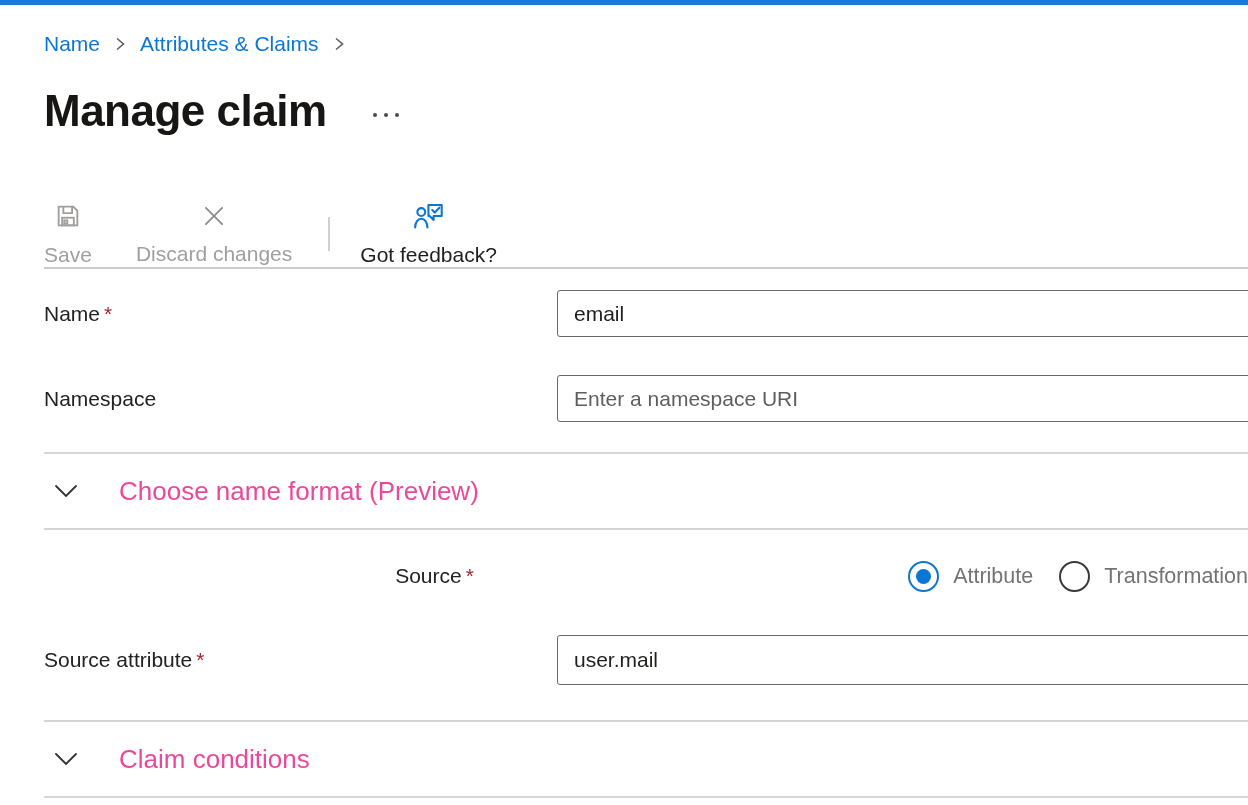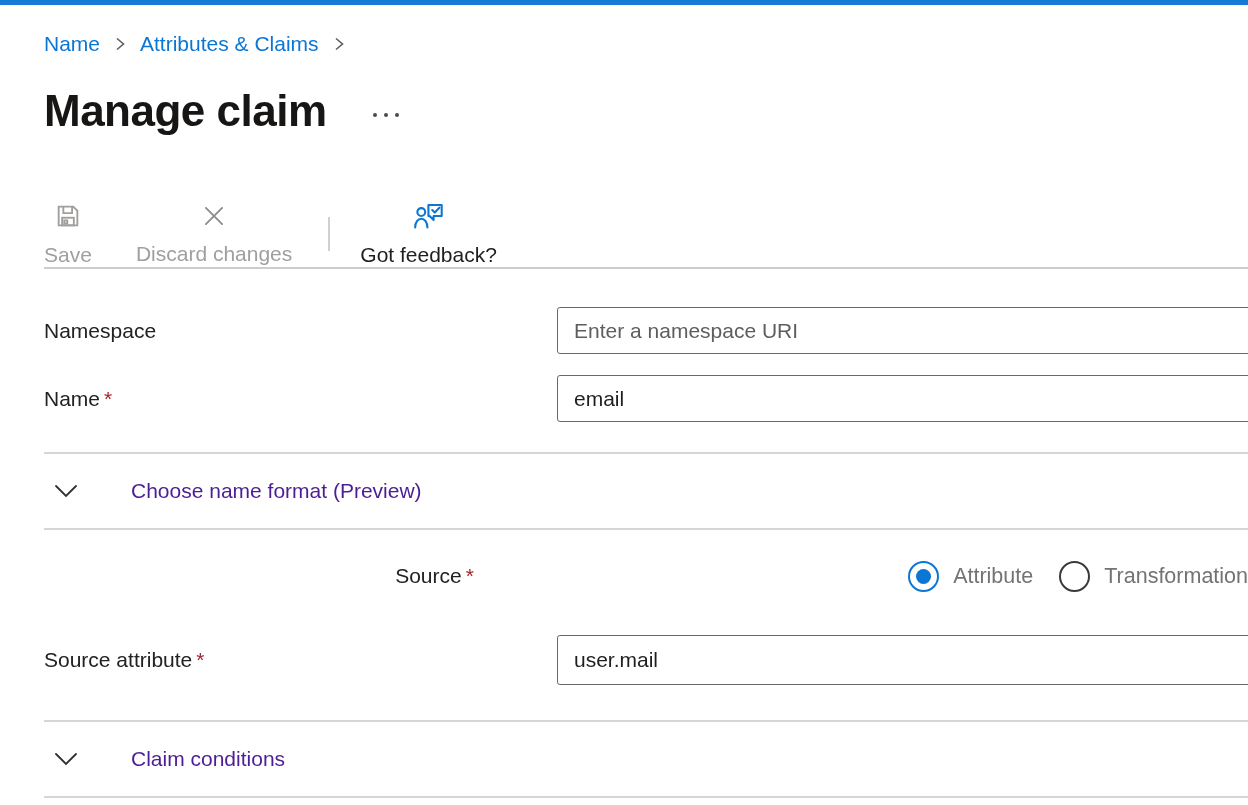--- a/index.html
+++ b/index.html
@@ -56,21 +56,21 @@
   .row-name { margin-top: 21px; height: 47px; }
   .row-namespace { margin-top: 38px; height: 47px; }
   .div-after-namespace { margin-top: 30px; }
   .row-source { margin-top: 23px; height: 46px; justify-content: flex-end; }
   .row-source-attr { margin-top: 36px; height: 50px; }
   .div-after-source-attr { margin-top: 35px; }
 
   
   .section-row { height: 74px; display: flex; align-items: center; cursor: pointer; }
   .section-chev { margin-left: 10px; display: inline-flex; align-items: center; }
-  .section-label { margin-left: 53px; font-size: 21px; color: #4c1d95; }
+  .section-label { margin-left: 41px; font-size: 26px; color: #ec4899; }
 
   
   .radio-group { display: flex; align-items: center; }
   .radio-option { display: inline-flex; align-items: center; cursor: pointer; }
   .radio-option + .radio-option { margin-left: 26px; }
   .radio-circle {
     width: 31px; height: 31px; border-radius: 50%;
     border: 2.5px solid #3b3a39; background: #fff;
     display: inline-flex; align-items: center; justify-content: center; flex: none;
   }
@@ -142,32 +142,32 @@
             <circle cx="6.3" cy="8.6" r="3.4"></circle>
             <path d="M1 22 C1 17.2 3.4 14.4 6.3 14.4 C9.2 14.4 11.6 17.2 11.6 22" stroke-linecap="round"></path>
           </svg>
         </span>
         <span>Got feedback?</span>
       </button>
     </div>
 
     <div class="divider toolbar-edge"></div>
 
+    <div class="form-row row-name">
+      <label class="field-label">
+        <span>Name</span><span class="req">*</span>
+      </label>
+      <input class="text-input" type="text" value="email" style="">
+    </div>
+
     <div class="form-row row-namespace">
       <label class="field-label">
         <span>Namespace</span>
       </label>
       <input class="text-input" type="text" placeholder="Enter a namespace URI" style="">
-    </div>
-
-    <div class="form-row row-name">
-      <label class="field-label">
-        <span>Name</span><span class="req">*</span>
-      </label>
-      <input class="text-input" type="text" value="email" style="">
     </div>
 
     <div class="divider div-after-namespace"></div>
 
     <div class="section-row">
       <span class="section-chev">
         <svg width="24" height="14" viewBox="0 0 24 14" fill="none" stroke="#33312f" stroke-width="1.8" stroke-linecap="round">
             <path d="M2 2 L12 12 L22 2"></path>
           </svg>
       </span>

